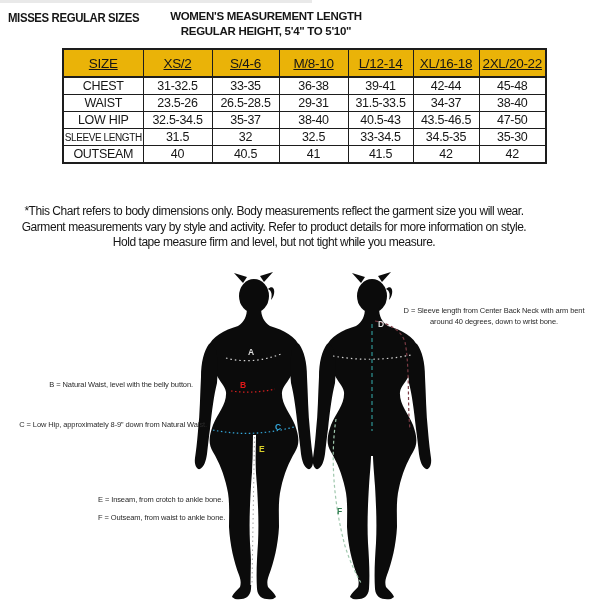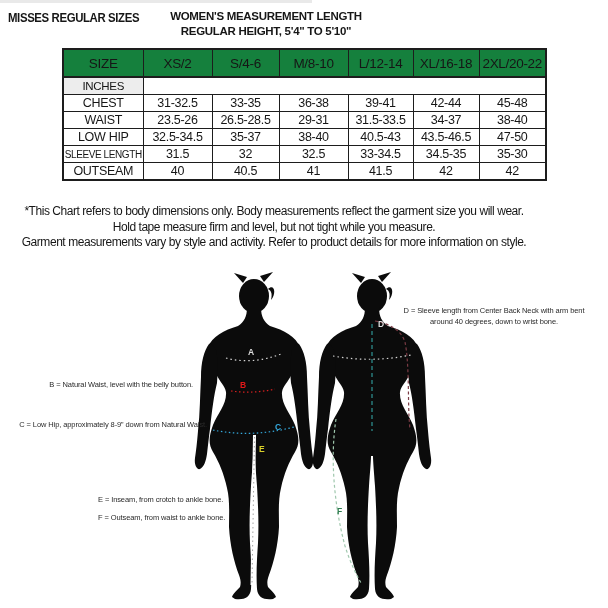--- a/index.html
+++ b/index.html
@@ -56,33 +56,29 @@
     <colgroup>
       <col style="width:80px">
         <col style="width:69px">
         <col style="width:67px">
       <col style="width:69px">
         <col style="width:65px">
         <col style="width:66px">
         <col style="width:67px">
     </colgroup>
     <tbody>
-        <tr class="hdr-row" style="background:#15803d;">
+        <tr class="hdr-row" style="background:#eab308;text-decoration:underline;">
       <th>SIZE</th>
       <th>XS/2</th>
       <th>S/4-6</th>
       <th>M/8-10</th>
       <th>L/12-14</th>
       <th>XL/16-18</th>
       <th>2XL/20-22</th>
     </tr>
-    <tr class="unit-row">
-      <td style="background:#ededed;">INCHES</td>
-      <td colspan="6"></td>
-    </tr>
     <tr class="data-row">
       <td class="lbl">CHEST</td>
       <td>31-32.5</td>
       <td>33-35</td>
       <td>36-38</td>
       <td>39-41</td>
       <td>42-44</td>
       <td>45-48</td>
     </tr>
     <tr class="data-row">
@@ -119,22 +115,22 @@
       <td>41</td>
       <td>41.5</td>
       <td>42</td>
       <td>42</td>
     </tr>
   </tbody>
     </table>
 
   <div class="abs notes">
     <div>*This Chart refers to body dimensions only.  Body measurements reflect the garment size you will wear.</div>
+    <div>Garment measurements vary by style and activity. Refer to product details for more information on style.</div>
     <div>Hold tape measure firm and level, but not tight while you measure.</div>
-    <div>Garment measurements vary by style and activity. Refer to product details for more information on style.</div>
   </div>
 
   <svg class="abs fig-svg" width="608" height="608" viewBox="0 0 608 608">
     <defs>
       <g id="body-shape">
 
         <path d="M243,283 L234,273 L247,277 Z"></path>
         <path d="M264,282 L273,272 L260,276 Z"></path>
         <path d="M268,289 C274,283 277,293 271,300 C273,292 270,290 268,289 Z"></path>
 

